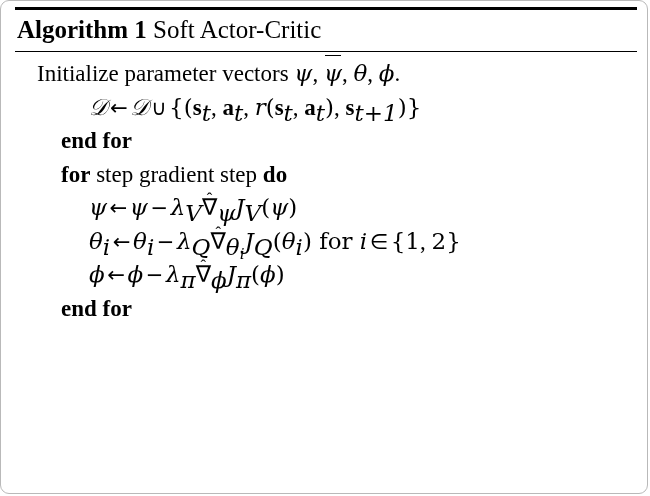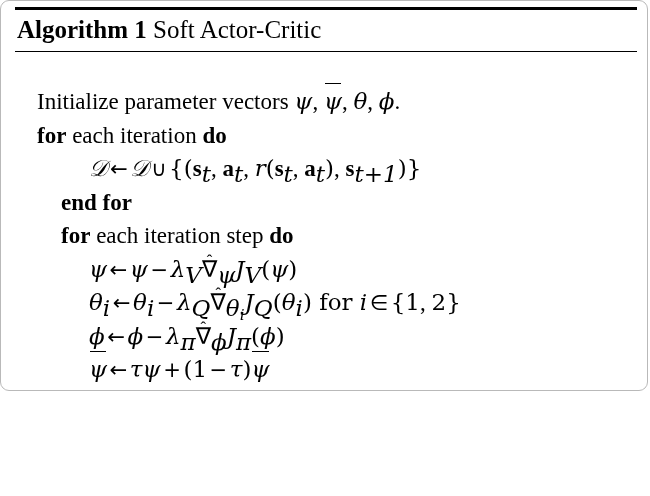--- a/index.html
+++ b/index.html
@@ -14,21 +14,21 @@
     font-family: "Liberation Serif", "DejaVu Serif", serif;
     color: #000000;
   }
 
   
   #page-sheet {
     position: absolute;
     left: 0;
     top: 0;
     width: 648px;
-    height: 391px;
+    height: 494px;
     box-sizing: border-box;
     border: 1px solid #b9b9b9;
     border-radius: 9px;
     background: #ffffff;
     overflow: hidden;
   }
 
   #algorithm-float {
     position: absolute;
     left: 14px;
@@ -53,21 +53,20 @@
     padding: 3px 0 4px 2px;
     white-space: nowrap;
   }
   .alg-title .kw {
     font-weight: bold;
   }
 
   .alg-body {
     padding-top: 5px;
     padding-bottom: 4px;
-    margin-top: 28px;
   }
 
   .line {
     font-size: 23px;
     line-height: 33.5px;
     white-space: nowrap;
     padding-left: 2px;
   }
   .ind1 { padding-left: 22px; }
   .ind2 { padding-left: 46px; }
@@ -149,38 +148,36 @@
     <div class="rule-thick"></div>
 
     <div class="alg-title"><span class="kw">Algorithm 1</span><span> Soft Actor-Critic</span></div>
 
     <div class="rule-thin"></div>
 
     <div class="alg-body">
 
       <div class="line ind1"><span>Initialize parameter vectors </span><span class="math">ψ</span>,&nbsp;<span class="math bar-wrap">ψ</span>,&nbsp;<span class="math">θ</span>,&nbsp;<span class="math">ϕ</span><span>.</span></div>
 
-      <div class="line ind1"><span class="kw">for</span><span> each iteration </span><span class="kw">do</span></div>
 
 
 
 
       <div class="line ind3"><span class="cal">𝒟</span><span class="op">←</span><span class="cal">𝒟</span><span class="op">∪</span><span class="paren">{(</span><span class="bfv">s</span><sub class="math">t</sub>,&nbsp;<span class="bfv">a</span><sub class="math">t</sub>,&nbsp;<span class="math">r</span><span class="paren">(</span><span class="bfv">s</span><sub class="math">t</sub>,&nbsp;<span class="bfv">a</span><sub class="math">t</sub><span class="paren">)</span>,&nbsp;<span class="bfv">s</span><sub class="math">t+1</sub><span class="paren">)}</span></div>
 
       <div class="line ind2"><span class="kw">end for</span></div>
 
-      <div class="line ind2"><span class="kw">for</span><span> each iteration step </span><span class="kw">do</span></div>
+      <div class="line ind2"><span class="kw">for</span><span> step gradient step </span><span class="kw">do</span></div>
 
       <div class="line ind3"><span class="math">ψ</span><span class="op">←</span><span class="math">ψ</span><span class="op">−</span><span class="math">λ</span><sub class="math">V</sub><span class="hat-wrap"><span class="hat-mark">̂</span><span class="nabla">∇</span></span><sub class="math">ψ</sub><span class="math">J</span><sub class="math">V</sub><span class="paren">(</span><span class="math">ψ</span><span class="paren">)</span></div>
 
       <div class="line ind3"><span class="math">θ</span><sub class="math">i</sub><span class="op">←</span><span class="math">θ</span><sub class="math">i</sub><span class="op">−</span><span class="math">λ</span><sub class="math">Q</sub><span class="hat-wrap"><span class="hat-mark">̂</span><span class="nabla">∇</span></span><sub class="math">θ<sub>i</sub></sub><span class="math">J</span><sub class="math">Q</sub><span class="paren">(</span><span class="math">θ</span><sub class="math">i</sub><span class="paren">)</span><span class="mathup"> for </span><span class="math">i</span><span class="op">∈</span><span class="paren">{</span><span class="mathup">1</span>,&nbsp;<span class="mathup">2</span><span class="paren">}</span></div>
 
       <div class="line ind3"><span class="math">ϕ</span><span class="op">←</span><span class="math">ϕ</span><span class="op">−</span><span class="math">λ</span><sub class="math">π</sub><span class="hat-wrap"><span class="hat-mark">̂</span><span class="nabla">∇</span></span><sub class="math">ϕ</sub><span class="math">J</span><sub class="math">π</sub><span class="paren">(</span><span class="math">ϕ</span><span class="paren">)</span></div>
 
-      <div class="line ind3"><span class="math bar-wrap">ψ</span><span class="op">←</span><span class="math">τ</span><span class="math">ψ</span><span class="op">+</span><span class="paren">(</span><span class="mathup">1</span><span class="op">−</span><span class="math">τ</span><span class="paren">)</span><span class="math bar-wrap">ψ</span></div>
 
       <div class="line ind2"><span class="kw">end for</span></div>
 
       <div class="line ind1"></div>
 
     </div>
 
   </div>
 
 </div>

